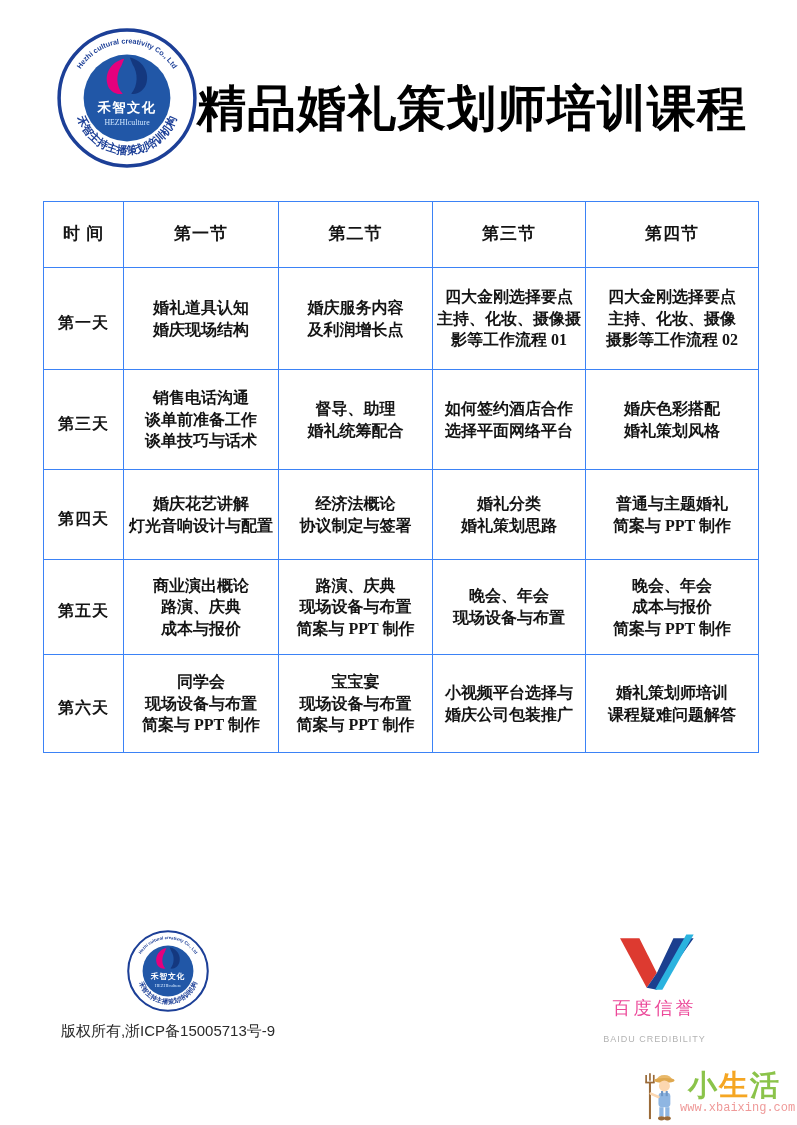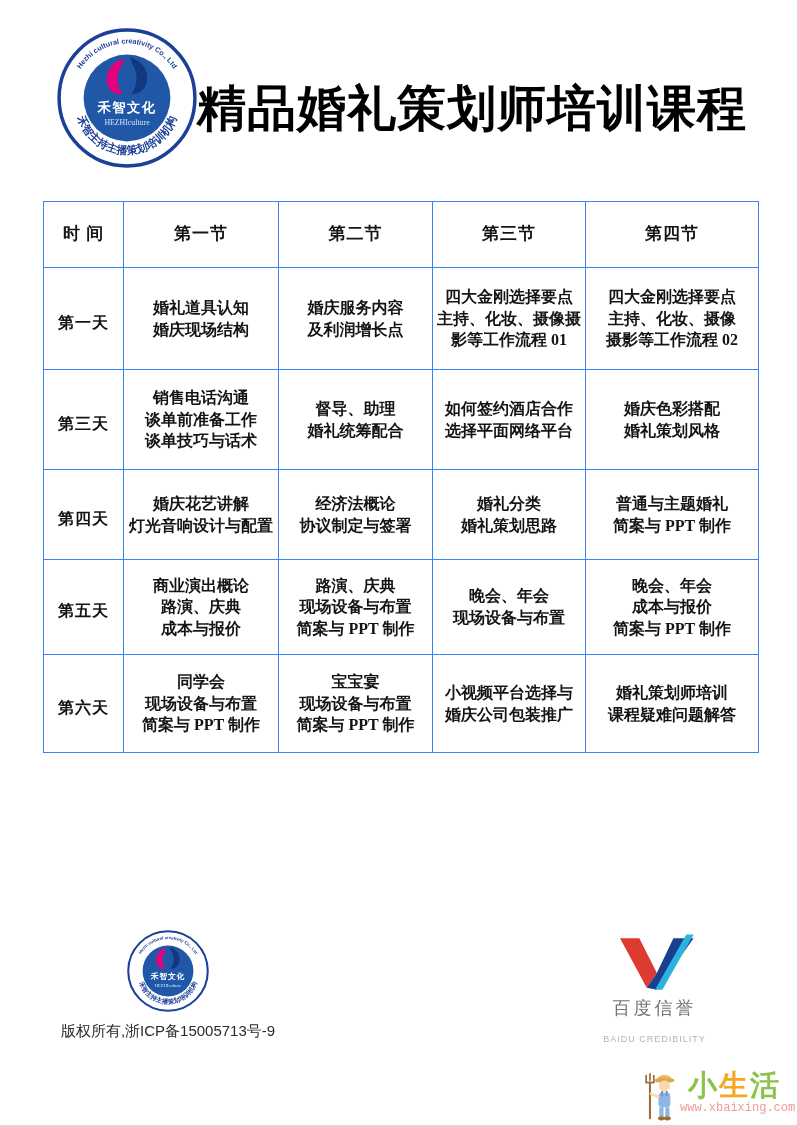--- a/index.html
+++ b/index.html
@@ -27,21 +27,21 @@
   
   .footer-block{position:absolute;text-align:center;}
   .fb-left{left:58px;top:930px;width:220px;}
   .fb-mid{left:300px;top:928px;width:230px;}
   .fb-right{left:562px;top:932px;width:185px;}
   .logo-small{width:82px;height:82px;display:block;margin:0 auto 10px auto;}
   .badge{width:84px;height:84px;display:block;margin:0 auto 6px auto;}
   .icp-text{font-family:"Liberation Sans","DejaVu Sans",sans-serif;font-size:15px;color:#2a2a2a;margin-top:8px;}
   .police-text{font-family:"Liberation Sans","DejaVu Sans",sans-serif;font-size:17px;font-weight:bold;color:#000;margin-top:10px;}
   .baidu-v{width:92px;height:62px;display:block;margin:0 auto;}
-  .baidu-cn{font-family:"Liberation Sans","DejaVu Sans",sans-serif;font-size:18px;color:#737373;letter-spacing:3px;margin-top:2px;}
+  .baidu-cn{font-family:"Liberation Sans","DejaVu Sans",sans-serif;font-size:18px;color:#ec4899;letter-spacing:3px;margin-top:2px;}
   .baidu-en{font-family:"Liberation Sans","DejaVu Sans",sans-serif;font-size:9px;color:#b3b3b3;letter-spacing:1px;margin-top:14px;}
   .baidu-cert{font-family:"Liberation Sans","DejaVu Sans",sans-serif;font-size:18px;font-weight:bold;color:#000;letter-spacing:2px;margin-top:12px;}
 
   
   .watermark{position:absolute;left:644px;top:1070px;width:152px;display:flex;align-items:flex-start;}
   .wm-farmer{width:34px;height:54px;flex:0 0 auto;}
   .wm-texts{margin-left:2px;}
   .wm-brand{font-family:"Liberation Sans","DejaVu Sans",sans-serif;font-weight:bold;font-size:29px;line-height:1.05;letter-spacing:2px;margin-left:8px;}
   .wm-url{font-family:"Liberation Mono","DejaVu Sans Mono",monospace;font-size:12px;color:#ef9a99;margin-top:1px;}
 </style>

